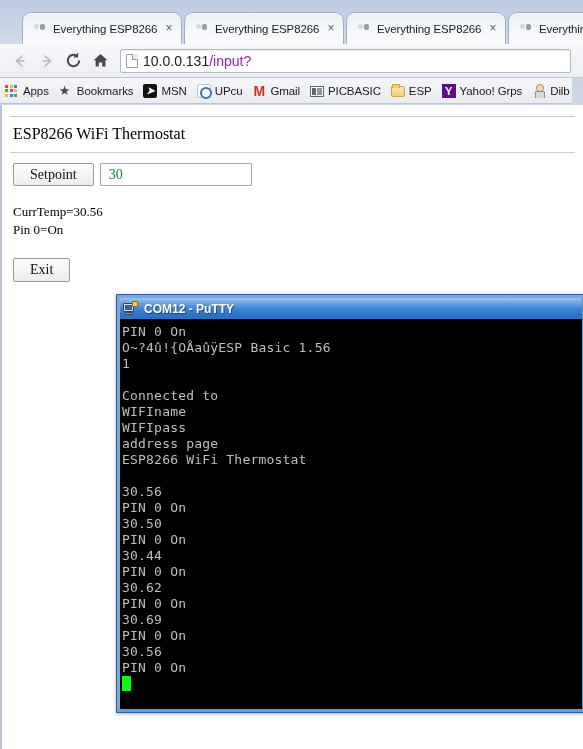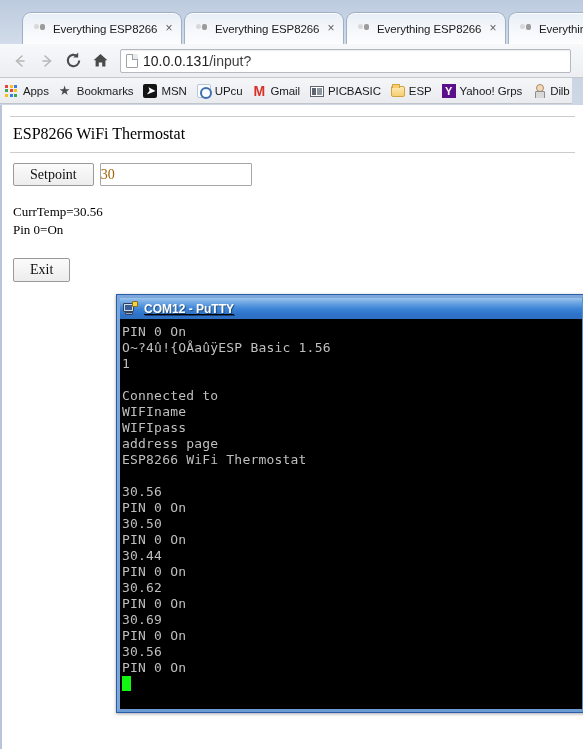--- a/index.html
+++ b/index.html
@@ -148,21 +148,21 @@
     background: #e8eaed;
     border-left: 1px solid #9aa0a6;
     border-bottom: 1px solid #9aa0a6;
   }
   .omnibox .url {
     font-size: 14px;
     color: #202020;
     white-space: nowrap;
     font-family: "Liberation Sans", sans-serif;
   }
-  .omnibox .url .path { color: #404040; text-align: center; }
+  .omnibox .url .path { color: #a21caf; text-align: center; }
 
   
   .bookmarks-bar {
     position: absolute;
     left: 0; top: 78px;
     width: 572px; height: 26px;
     background: linear-gradient(to bottom, #f5f6f8 0%, #e9ebef 100%);
     border-bottom: 1px solid #bfc4cb;
     display: flex;
     align-items: center;
@@ -351,25 +351,25 @@
     color: #101010;
     background: linear-gradient(to bottom, #fbfbfb 0%, #ededed 100%);
     border: 1px solid #9a9a9a;
     border-radius: 2px;
     padding: 3px 16px;
     line-height: 1.1;
   }
   .text-input {
     font-family: "Liberation Serif", serif;
     font-size: 14px;
-    color: #a16207;
+    color: #15803d;
     background: #ffffff;
     border: 1px solid #a6a6a6;
     border-radius: 1px;
-    padding: 3px 0;
+    padding: 3px 8px;
     margin-left: 6px;
     width: 152px;
     line-height: 1.1;
   }
   .readout {
     margin: 17px 0 0 3px;
     font-size: 13px;
     color: #000000;
     line-height: 1.35;
   }
@@ -396,21 +396,20 @@
   .putty-titlebar {
     position: absolute;
     left: 0; top: 0;
     right: 0;
     height: 21px;
     background: linear-gradient(to bottom,
       #9cc3ec 0%, #79aee6 16%, #3e86d8 50%, #2d72c9 78%, #2f6fc2 100%);
     display: flex;
     align-items: center;
     padding-left: 3px;
-    text-decoration: underline;
   }
   .putty-icon {
     width: 16px; height: 15px;
     flex: 0 0 16px;
     position: relative;
     margin-right: 5px;
   }
   .putty-icon .mon {
     position: absolute;
     left: 0; top: 2px;

